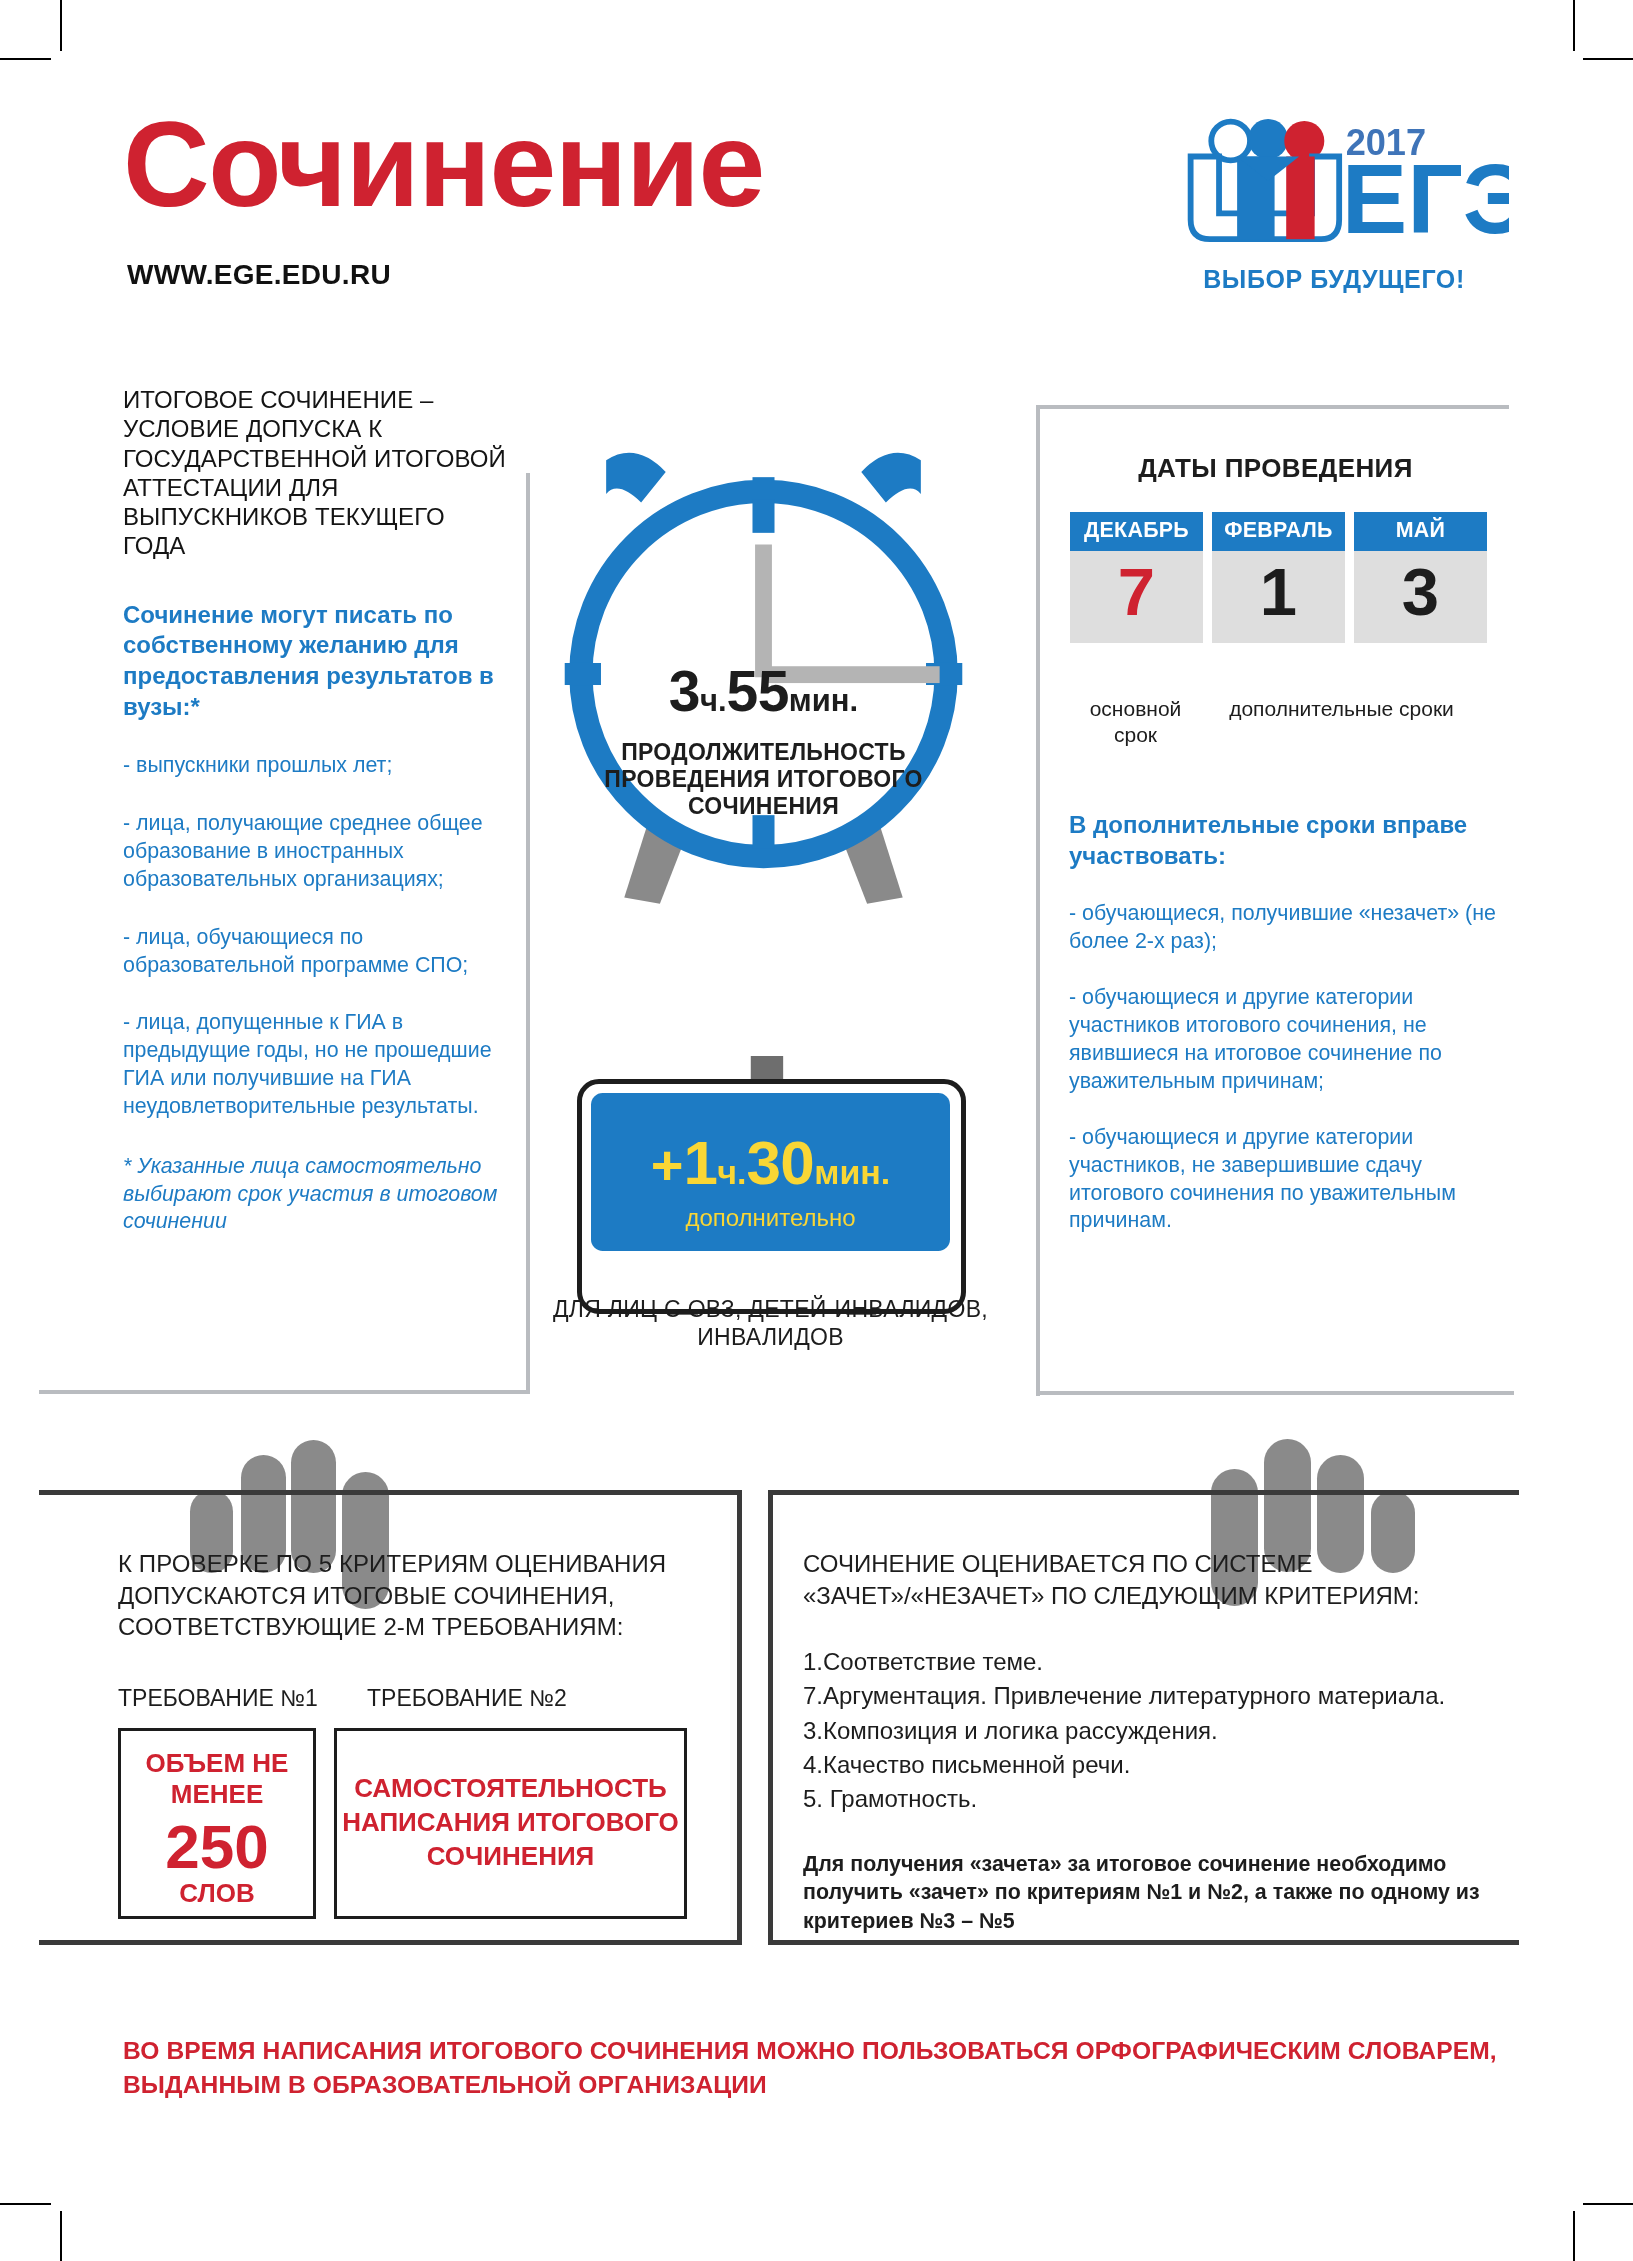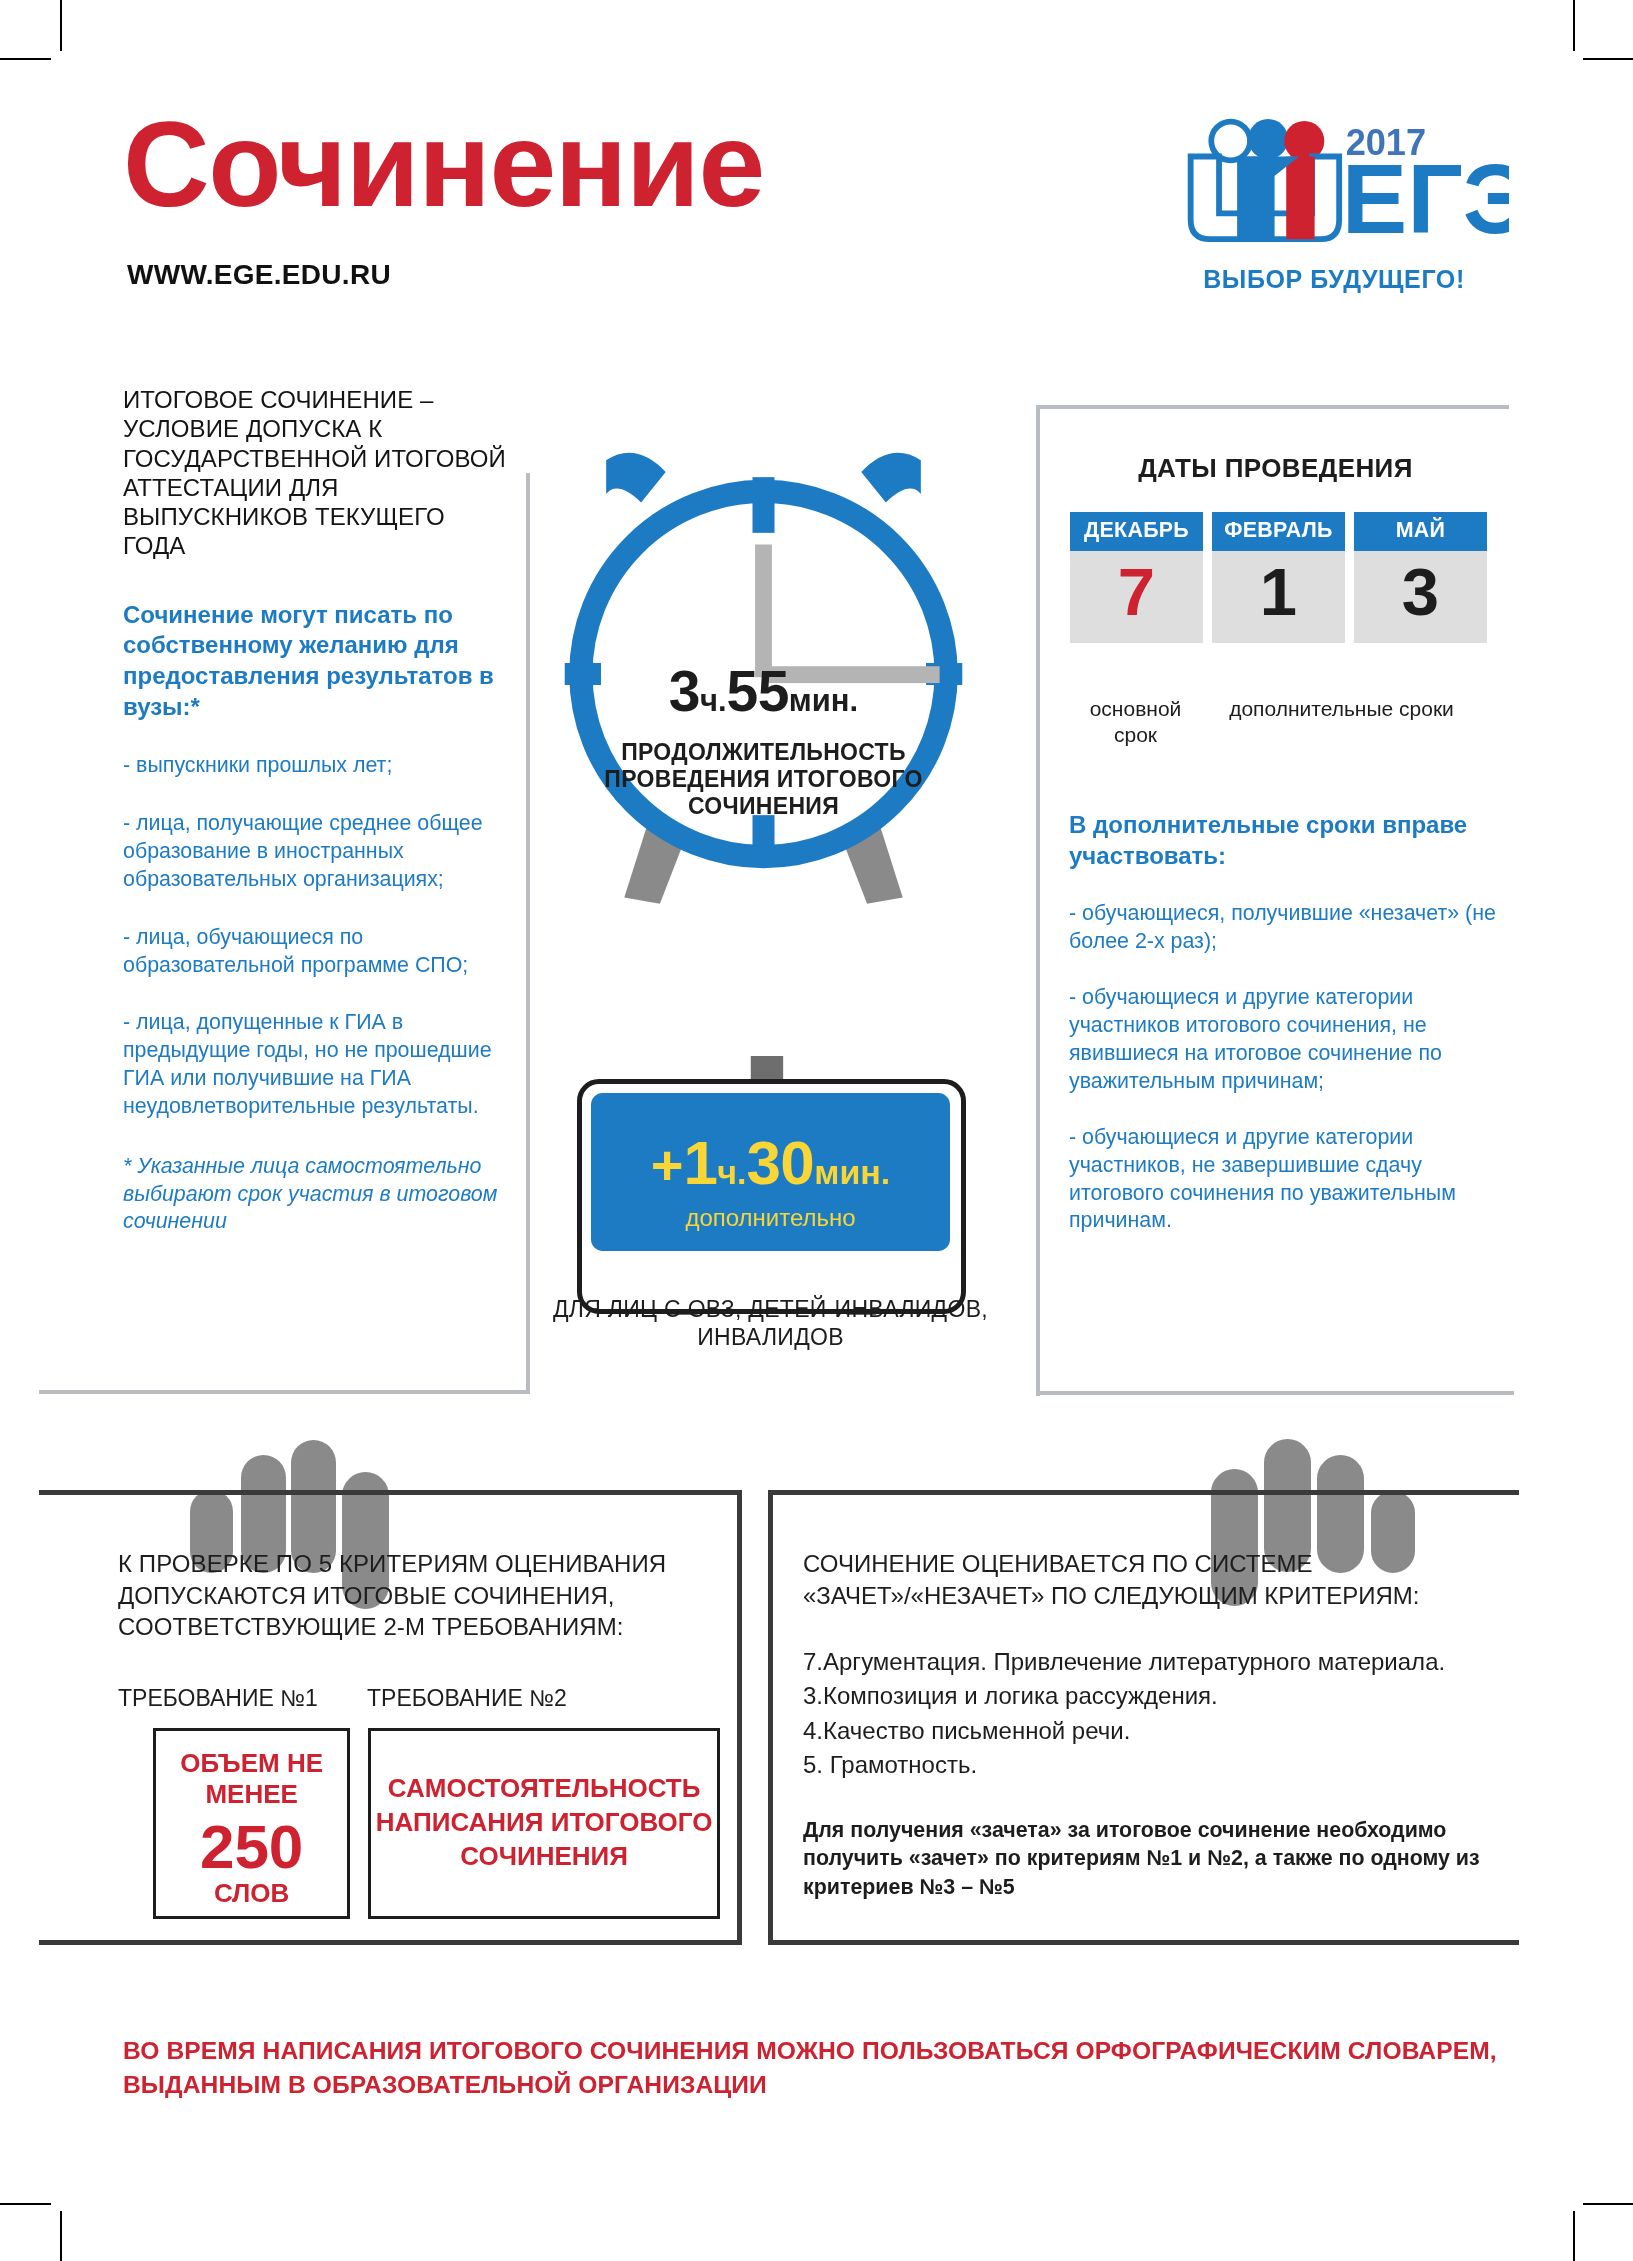--- a/index.html
+++ b/index.html
@@ -142,21 +142,21 @@
 
   
   #bl-col{ position:absolute; left:118px; top:1548px; width:602px; }
   #bl-heading{
     font-size:24px; line-height:1.32; color:#1d1d1d; letter-spacing:0.1px;
     text-transform:uppercase;
   }
   #req-labels{ display:flex; margin-top:42px;gap:48px; }
   #req-label-1{ width:201px; font-size:23px; color:#1d1d1d; }
   #req-label-2{ width:304px; font-size:23px; color:#1d1d1d; }
-  #req-boxes{ display:flex; margin-top:15.5px; gap:18px;margin-left:35px; }
+  #req-boxes{ display:flex; margin-top:15.5px; gap:18px; }
   #req-box-1{
     width:198px; height:191px; border:3.2px solid #1d1d1d; text-align:center;
     padding-top:17px;
   }
   #req-box-2{
     width:353px; height:191px; border:3.2px solid #1d1d1d; text-align:center;
     display:flex; align-items:center; justify-content:center;
   }
   .req-red{ color:#cf2230; font-weight:bold; }
   #req1-top{ font-size:26px; line-height:1.2; }
@@ -334,20 +334,21 @@
     </div>
     <div id="req-box-2">
       <div id="req2-text" class="req-red">САМОСТОЯТЕЛЬНОСТЬ НАПИСАНИЯ ИТОГОВОГО СОЧИНЕНИЯ</div>
     </div>
   </div>
 </div>
 
 <div id="br-col">
   <div id="br-heading">СОЧИНЕНИЕ ОЦЕНИВАЕТСЯ ПО СИСТЕМЕ «ЗАЧЕТ»/«НЕЗАЧЕТ» ПО СЛЕДУЮЩИМ КРИТЕРИЯМ:</div>
   <div id="crit-list">
+    <div class="crit-item">1.Соответствие теме.</div>
     <div class="crit-item">7.Аргументация. Привлечение литературного материала.</div>
     <div class="crit-item">3.Композиция и логика рассуждения.</div>
     <div class="crit-item">4.Качество письменной речи.</div>
     <div class="crit-item">5. Грамотность.</div>
   </div>
   <div id="br-note">Для получения «зачета» за итоговое сочинение необходимо получить «зачет» по критериям №1 и №2, а также по одному из критериев №3 – №5</div>
 </div>
 
 <div id="footer">ВО ВРЕМЯ НАПИСАНИЯ ИТОГОВОГО СОЧИНЕНИЯ МОЖНО ПОЛЬЗОВАТЬСЯ ОРФОГРАФИЧЕСКИМ СЛОВАРЕМ, ВЫДАННЫМ В ОБРАЗОВАТЕЛЬНОЙ ОРГАНИЗАЦИИ</div>
 

